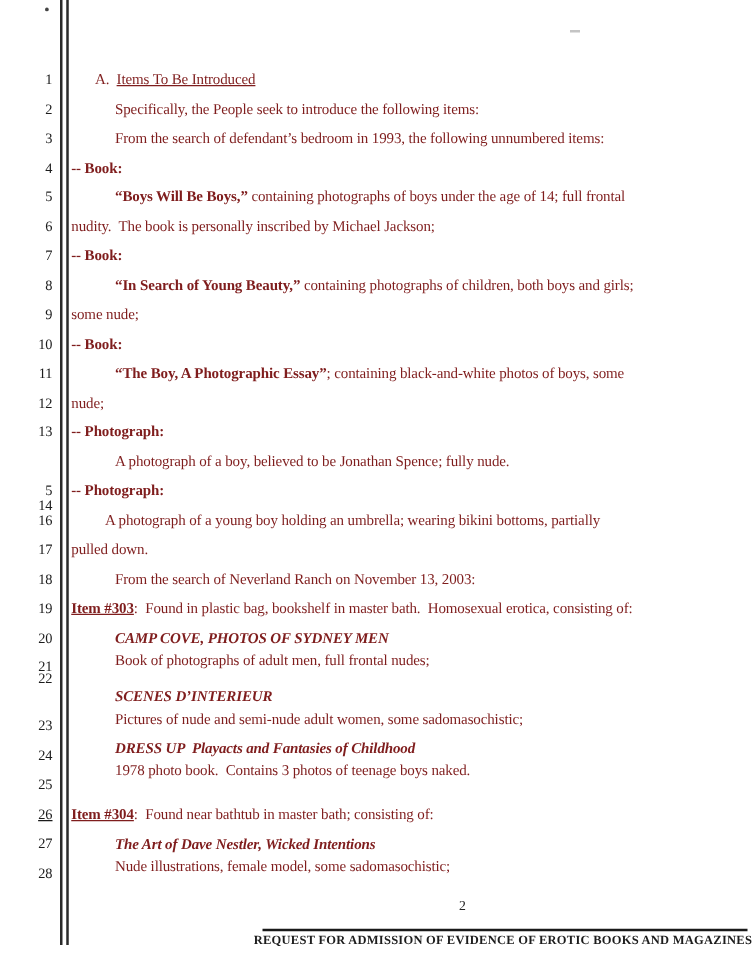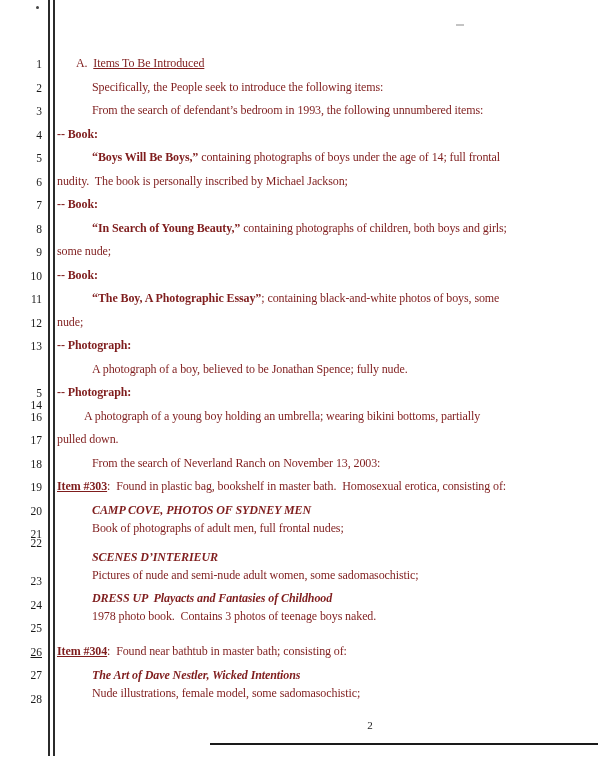--- a/index.html
+++ b/index.html
@@ -110,14 +110,15 @@
       <div class="doc-line indent-sub" style="top: 567px;"><span class="seg-regular">Pictures of nude and semi-nude adult women, some sadomasochistic;</span></div>
       <div class="doc-line indent-sub" style="top: 589.5px;"><span class="seg-bold-italic">DRESS UP  Playacts and Fantasies of Childhood</span></div>
       <div class="doc-line indent-sub" style="top: 607.5px;"><span class="seg-regular">1978 photo book.  Contains 3 photos of teenage boys naked.</span></div>
       <div class="doc-line indent-flush" style="top: 643px;"><span class="seg-bold-underline">Item #304</span><span class="seg-regular">:  Found near bathtub in master bath; consisting of:</span></div>
       <div class="doc-line indent-sub" style="top: 666.5px;"><span class="seg-bold-italic">The Art of Dave Nestler, Wicked Intentions</span></div>
       <div class="doc-line indent-sub" style="top: 685px;"><span class="seg-regular">Nude illustrations, female model, some sadomasochistic;</span></div>
     </div>
 
   <div class="page-number">2</div>
   <div class="footer-rule"></div>
+  <div class="footer-title">REQUEST FOR ADMISSION OF EVIDENCE OF EROTIC BOOKS AND MAGAZINES</div>
 
 </div>
 
 </body></html>

